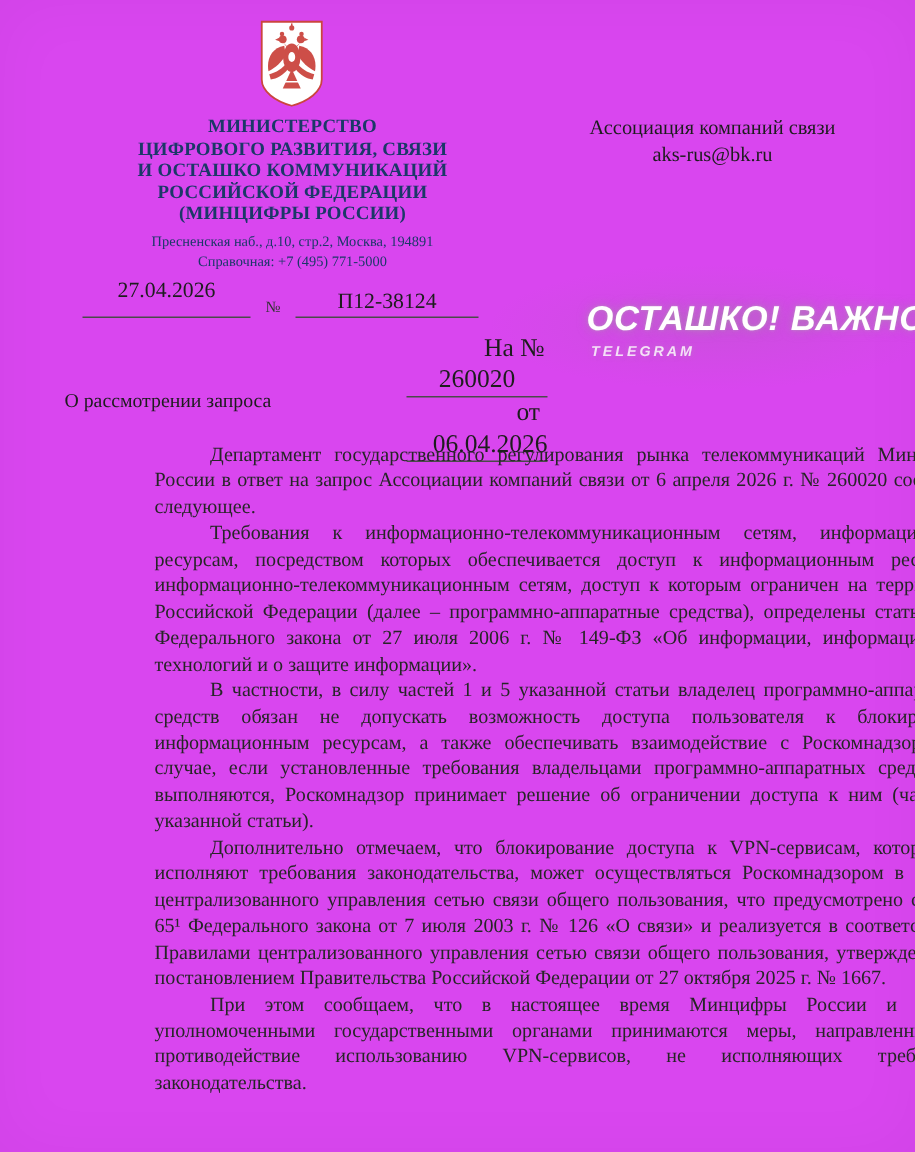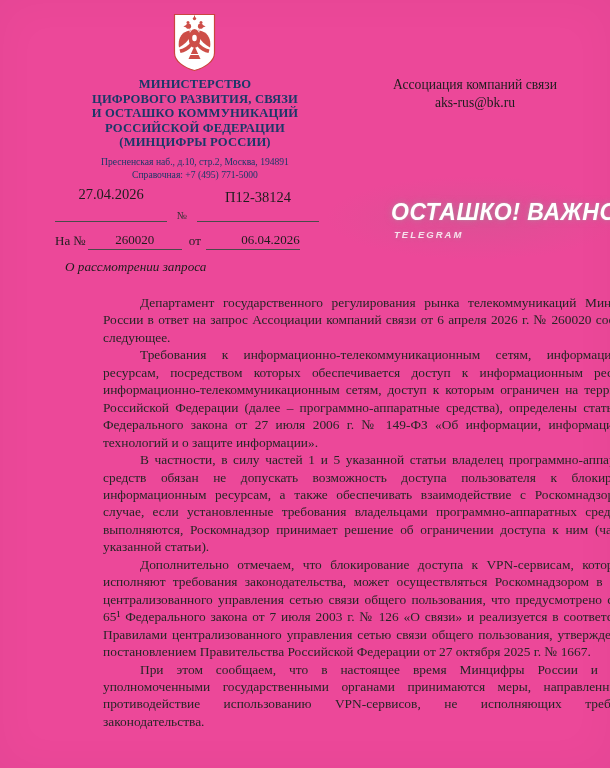--- a/index.html
+++ b/index.html
@@ -1,18 +1,18 @@
 <!DOCTYPE html>
 <html><head>
 <meta charset="utf-8">
 <style>
   html,body { margin:0; padding:0; background:#e9e9e9; }
   .page {
     position:relative; width:610px; height:768px; margin:0 auto;
-    background:#ec4899; overflow:hidden;
+    background:#d946ef; overflow:hidden;
     font-family:"Liberation Serif", serif; color:#262626;
     box-shadow: inset 0 0 45px rgba(0,0,0,0.035);
   }
 
   
   .emblem { position:absolute; left:171px; top:13px; width:47px; height:60px; }
 
   
   .ministry {
     position:absolute; left:36px; top:77px; width:318px;
@@ -24,30 +24,30 @@
     text-align:center; color:#1b3868; font-size:9.6px; line-height:12.6px;
   }
   .recipient {
     position:absolute; left:346px; top:76px; width:258px;
     text-align:center; color:#1d1d1d; font-size:13.6px; line-height:17.5px;
   }
 
   
   .ref { position:absolute; left:55px; top:186px; width:310px; color:#1d1d1d; }
   .ref-row1 { display:flex; align-items:flex-end; }
-  .date-cell { width:112px; text-align:center; border-bottom:1px solid #4a4a4a; padding-bottom:18px; font-size:14.5px; }
+  .date-cell { width:112px; text-align:center; border-bottom:1px solid #4a4a4a; padding-bottom:8px; font-size:14.5px; }
   .no-sign   { width:30px; text-align:center; font-size:10.5px; padding-bottom:1px; color:#333; }
-  .num-cell  { width:122px; text-align:center; border-bottom:1px solid #4a4a4a; padding-bottom:15px; font-size:14.5px; }
-  .ref-row2 { display:flex; align-items:flex-end; margin-top:10px; font-size:13px; }
+  .num-cell  { width:122px; text-align:center; border-bottom:1px solid #4a4a4a; padding-bottom:1px; font-size:14.5px; }
+  .ref-row2 { display:flex; align-items:flex-end; margin-top:10px; font-size:17px;flex-direction:column; }
   .na-label { padding-right:2px; padding-bottom:1px; }
   .in-num  { width:94px; text-align:center; border-bottom:1px solid #4a4a4a; padding-bottom:1px; }
   .ot-label { padding:0 5px 1px 7px; }
   .in-date { width:94px; text-align:right; border-bottom:1px solid #4a4a4a; padding-bottom:1px; }
 
-  .subject { position:absolute; left:65px; top:259px; font-size:13.2px; color:#1d1d1d;font-style:italic; }
+  .subject { position:absolute; left:43px; top:259px; font-size:13.2px; color:#1d1d1d; }
 
   
   .body {
     position:absolute; left:55px; top:294px; width:547px;
     text-align:justify; font-size:13.4px; line-height:17.45px; color:#262626;margin-left:48px;
   }
   .body p { margin:0; text-indent:37px; }
 
   
   .wm-shade {

